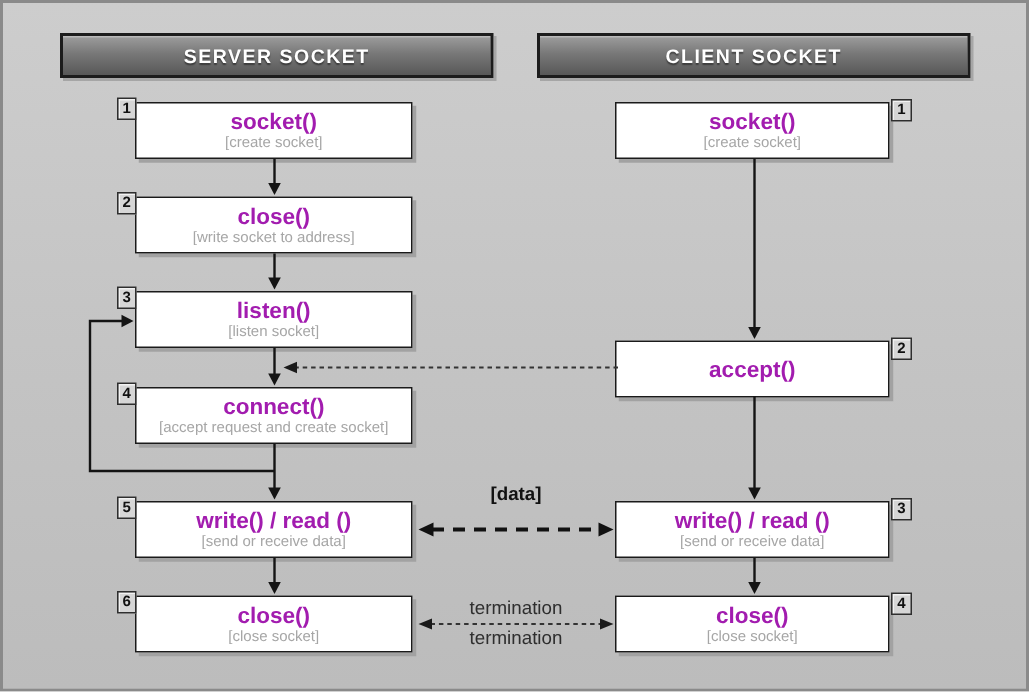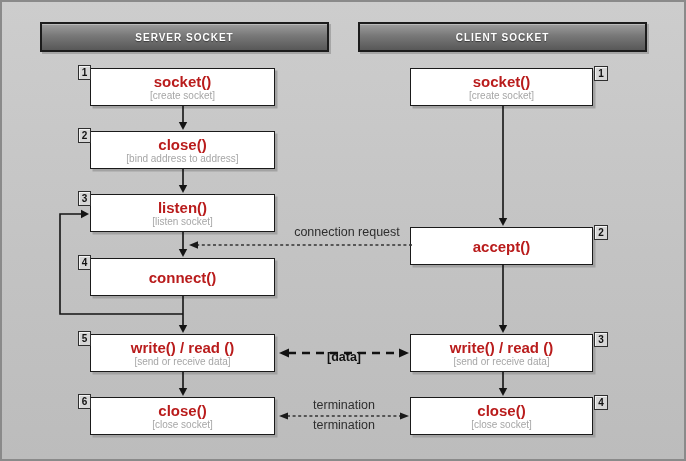--- a/index.html
+++ b/index.html
@@ -5,84 +5,85 @@
   html,body{margin:0;padding:0;background:#e8e8e8;font-family:"Liberation Sans","DejaVu Sans",sans-serif;}
   .canvas{
     position:relative;width:686px;height:461px;box-sizing:border-box;
     background:linear-gradient(180deg,#cdcdcd 0%,#c3c3c3 55%,#bcbcbc 100%);
     border:2px solid #8a8a8a;overflow:hidden;
   }
   .col-header{
     position:absolute;top:20px;width:289px;height:30px;box-sizing:border-box;
     border:2px solid #1c1c1c;
     background:linear-gradient(180deg,#9d9d9d 0%,#787878 45%,#585858 100%);
-    color:#ffffff;font-weight:bold;font-size:10px;letter-spacing:1px;
+    color:#ffffff;font-weight:bold;font-size:13px;letter-spacing:1px;
     display:flex;align-items:center;justify-content:center;
     text-shadow:0 1px 1px rgba(0,0,0,.45);
     box-shadow:2px 2px 0 rgba(0,0,0,.18), inset 0 1px 0 rgba(255,255,255,.3);
     text-align:right;
   }
   #server-header{left:38px;}
   #client-header{left:356px;}
   .box{
     position:absolute;width:185px;height:38px;box-sizing:border-box;
     background:#ffffff;border:1.5px solid #1a1a1a;
     box-shadow:2.5px 2.5px 0 #a2a2a2;
     display:flex;flex-direction:column;align-items:center;justify-content:center;
     z-index:1;
   }
   .box.server{left:88px;}
   .box.client{left:408px;width:183px;}
-  .box .title{font-size:15px;font-weight:bold;color:#b91c1c;line-height:17px;white-space:nowrap;}
+  .box .title{font-size:15px;font-weight:bold;color:#a21caf;line-height:17px;white-space:nowrap;}
   .box .subtitle{font-size:10px;color:#a6a6a6;line-height:12px;white-space:nowrap;text-align:center;}
   .badge{
     position:absolute;width:13px;height:15px;box-sizing:border-box;
     background:#d6d6d6;border:1px solid #2e2e2e;
     font-size:10px;font-weight:bold;color:#111;
     display:flex;align-items:center;justify-content:center;
     box-shadow:inset 1px 1px 0 #f2f2f2;
   }
   .badge-l{left:-13px;top:-4px;}
   .badge-r{right:-16px;top:-3px;width:14px;}
   svg.wires{position:absolute;left:0;top:0;z-index:2;pointer-events:none;}
   .wire-label{
     position:absolute;z-index:3;text-align:center;color:#2e2e2e;
     font-size:12.5px;line-height:14px;white-space:nowrap;
   }
   #label-connection-request{left:277px;top:223px;width:136px;}
-  #label-data{left:292px;top:320px;width:100px;font-weight:bold;color:#111;margin-top:28px;}
+  #label-data{left:292px;top:320px;width:100px;font-weight:bold;color:#111;}
   #label-termination-1{left:292px;top:396px;width:100px;}
   #label-termination-2{left:292px;top:416px;width:100px;}
 </style>
 </head>
 <body>
 
 <div class="canvas">
 
   <div class="col-header" id="server-header">SERVER SOCKET</div>
   <div class="col-header" id="client-header">CLIENT SOCKET</div>
 
   <div class="box server" style="top:66px">
     <span class="badge badge-l">1</span>
     <div class="title">socket()</div>
     <div class="subtitle">[create socket]</div>
   </div>
   <div class="box server" style="top:129px">
     <span class="badge badge-l">2</span>
     <div class="title">close()</div>
-    <div class="subtitle">[bind address to address]</div>
+    <div class="subtitle">[write socket to address]</div>
   </div>
   <div class="box server" style="top:192px">
     <span class="badge badge-l">3</span>
     <div class="title">listen()</div>
     <div class="subtitle">[listen socket]</div>
   </div>
   <div class="box server" style="top:256px">
     <span class="badge badge-l">4</span>
     <div class="title">connect()</div>
+    <div class="subtitle">[accept request and create socket]</div>
   </div>
   <div class="box server" style="top:332px">
     <span class="badge badge-l">5</span>
     <div class="title">write() / read ()</div>
     <div class="subtitle">[send or receive data]</div>
   </div>
   <div class="box server" style="top:395px">
     <span class="badge badge-l">6</span>
     <div class="title">close()</div>
     <div class="subtitle">[close socket]</div>
@@ -101,21 +102,20 @@
     <span class="badge badge-r">3</span>
     <div class="title">write() / read ()</div>
     <div class="subtitle">[send or receive data]</div>
   </div>
   <div class="box client" style="top:395px">
     <span class="badge badge-r">4</span>
     <div class="title">close()</div>
     <div class="subtitle">[close socket]</div>
   </div>
 
-  <div class="wire-label" id="label-connection-request">connection request</div>
   <div class="wire-label" id="label-data">[data]</div>
   <div class="wire-label" id="label-termination-1">termination</div>
   <div class="wire-label" id="label-termination-2">termination</div>
 
   <svg class="wires" width="686" height="461" viewBox="0 0 686 461">
     <g stroke="#141414" stroke-width="1.6" fill="none">
 
       <path d="M181 104 V123"></path>
       <path d="M181 167 V186"></path>
       <path d="M181 230 V250"></path>

